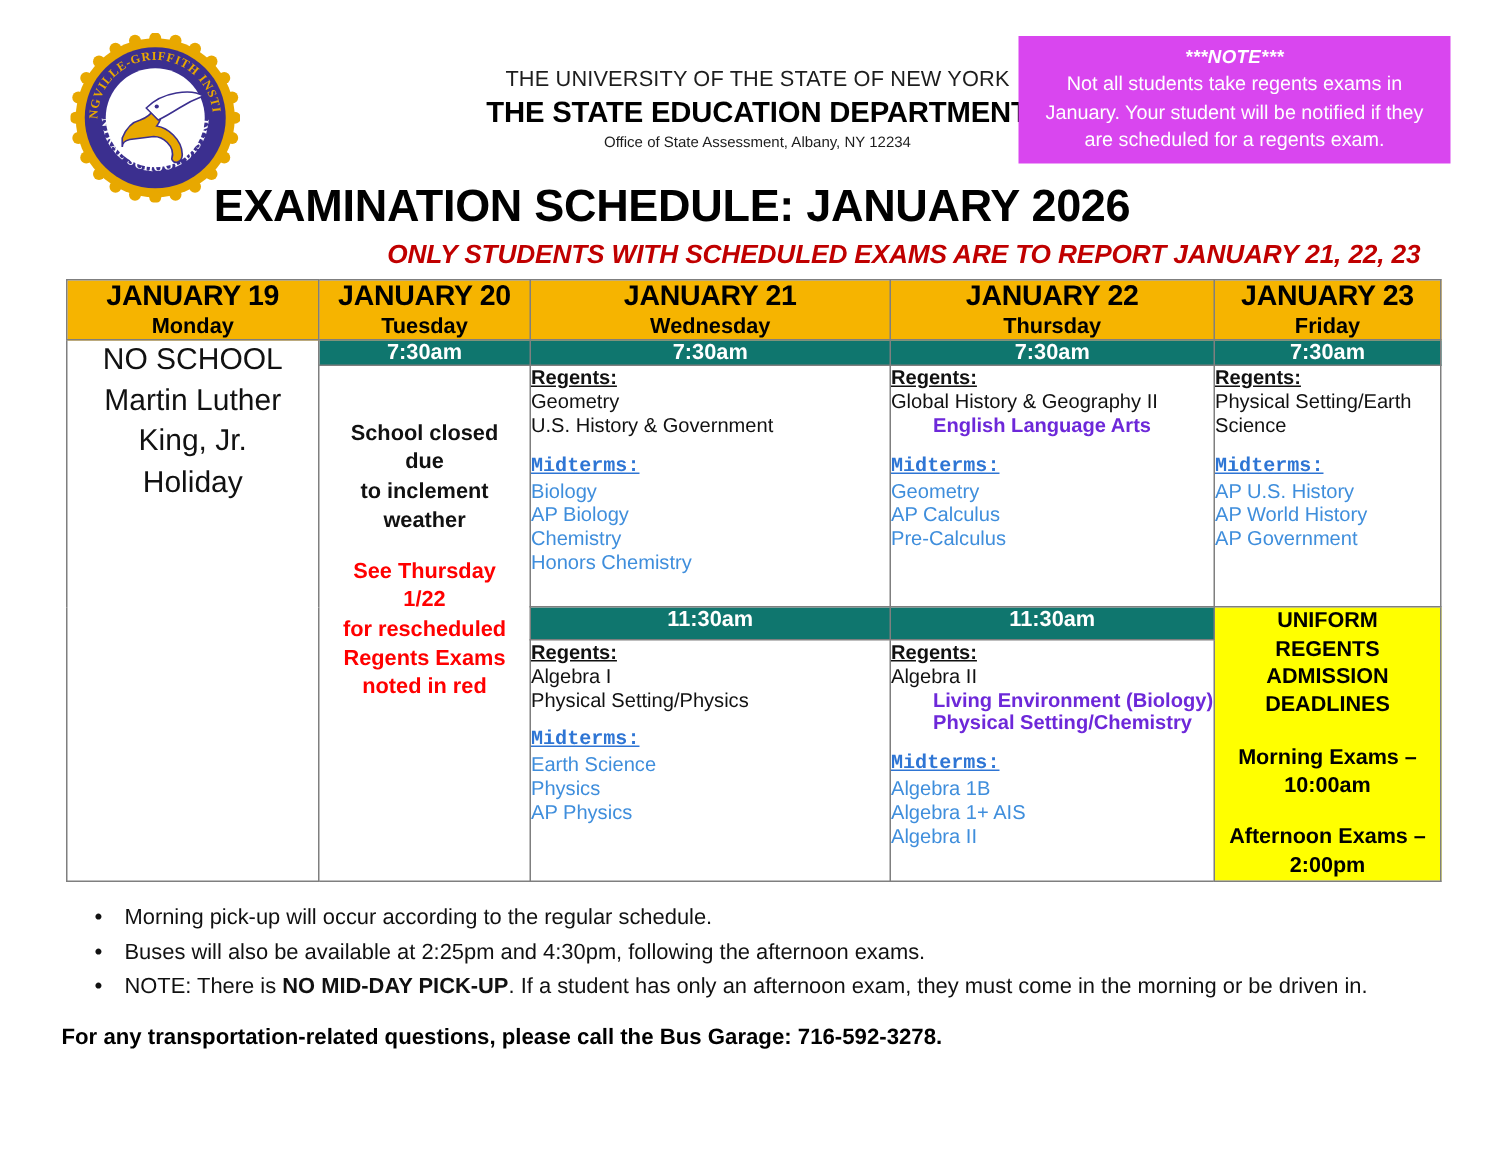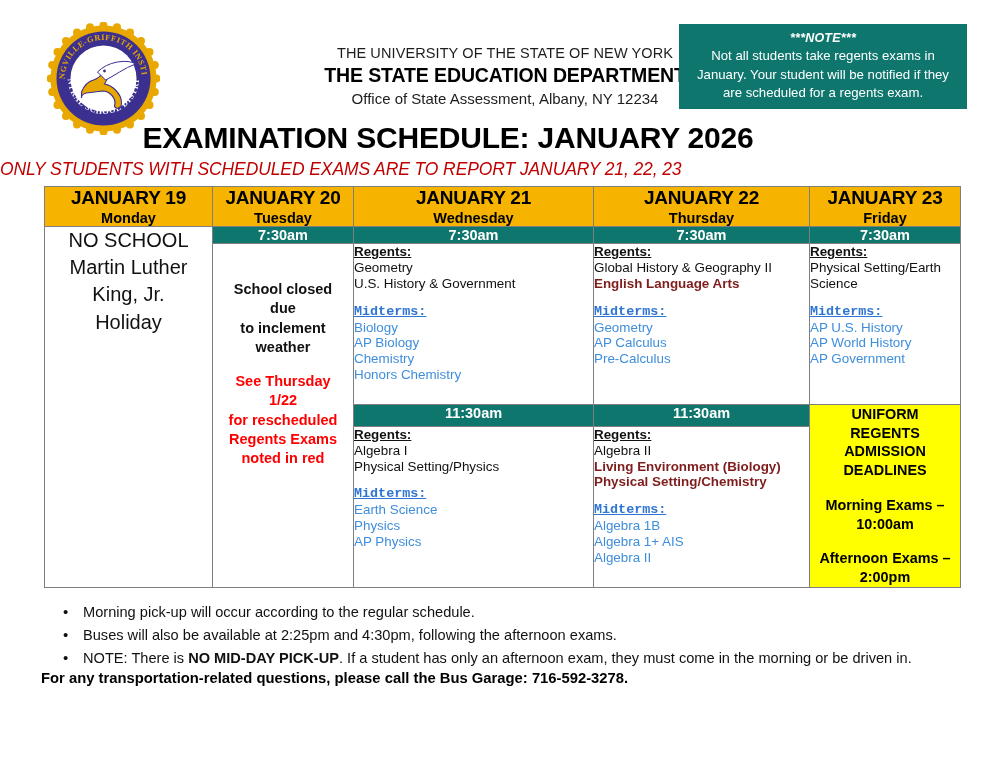--- a/index.html
+++ b/index.html
@@ -41,31 +41,31 @@
     letter-spacing: 0.1px;
     color: #1d1d1d;
   }
   .agency .line2 {
     font-size: 19.5px;
     font-weight: bold;
     color: #000000;
     letter-spacing: -0.1px;
   }
   .agency .line3 {
-    font-size: 15px;
+    font-size: 10px;
     color: #1d1d1d;
   }
 
   .note-box {
     position: absolute;
     left: 679px;
     top: 24px;
     width: 288px;
     height: 85px;
-    background: #0f766e;
+    background: #d946ef;
     color: #ffffff;
     box-sizing: border-box;
     padding: 7px 9px 0 9px;
     text-align: center;
   }
   .note-box .note-title {
     font-size: 12.5px;
     font-weight: bold;
     font-style: italic;
     letter-spacing: 0.2px;
@@ -85,23 +85,23 @@
     font-size: 30px;
     font-weight: bold;
     letter-spacing: -0.2px;
     color: #000000;
   }
   .sub-title {
     position: absolute;
     left: 0;
     top: 159px;
     width: 947px;
-    text-align: left;
+    text-align: right;
     font-size: 17.5px;
-    font-weight: normal;
+    font-weight: bold;
     font-style: italic;
     color: #c00000;
     letter-spacing: -0.1px;
   }
 
   
   .sched {
     position: absolute;
     left: 44px;
     top: 186px;
@@ -161,21 +161,21 @@
     font-weight: bold;
     text-decoration: underline;
     display: block;
   }
   .cell .sec-label.mid {
     color: #2e75d4;
     font-family: Liberation Mono, monospace;
   }
   .cell .item { display: block; color: #111; }
   .cell .item.blue { color: #3f8edc; }
-  .cell .item.red { color: #7f1d1d; font-weight: bold; }
+  .cell .item.red { color: #6d28d9; font-weight: bold; margin-left: 28px; }
   .cell .gap { display: block; height: 12px; }
 
   .noschool {
     text-align: center;
     font-size: 20px;
     font-weight: normal;
     line-height: 1.36;
     color: #111;
   }
   .noschool span { display: block; }
@@ -240,21 +240,21 @@
     position: absolute;
     left: -20px;
     top: -1px;
     font-size: 15px;
   }
   .businfo li b { font-weight: bold; }
   .businfo .bi-footer {
     font-size: 14.8px;
     font-weight: bold;
     color: #000;
-    margin-top: 0;
+    margin-top: 14px;
   }
 </style>
 </head>
 <body>
 
 <div class="header">
 
   <div class="logo">
     <svg viewBox="0 0 113 113" width="113" height="113" aria-hidden="true">
       <defs>

